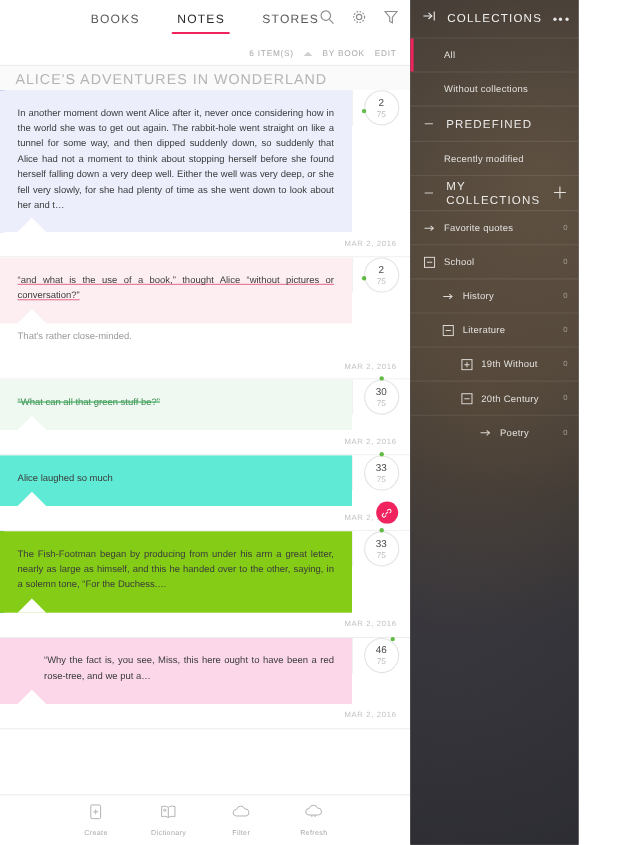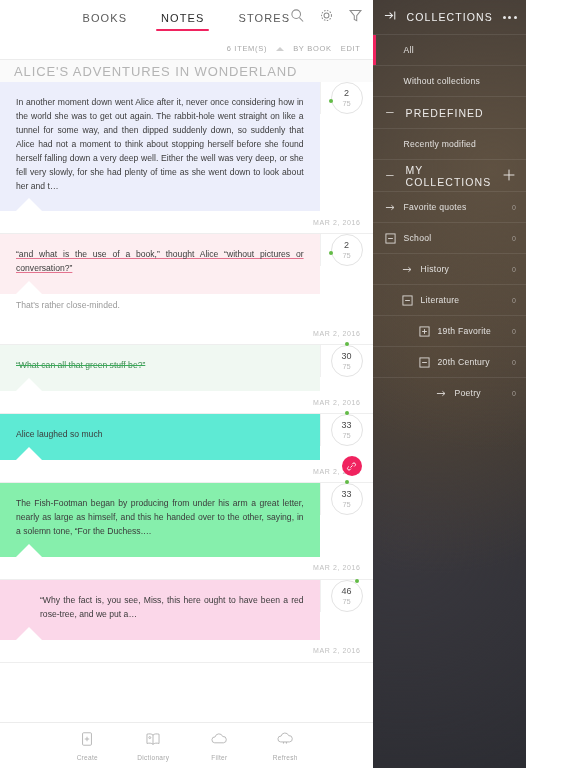--- a/index.html
+++ b/index.html
@@ -302,21 +302,21 @@
                   <path d="M7.6 4.2 L8.9 2.9 a2 2 0 0 1 2.8 2.8 L10.4 7"></path>
                   <path d="M6.4 9.8 L5.1 11.1 a2 2 0 0 1-2.8-2.8 L3.6 7"></path>
                 </svg>
               </div>
             </div>
           </div>
           <div class="note">
             <div class="note-top">
               <div class="hl-wrap">
                 <div class="accent" style="background: rgb(22, 163, 74);"></div>
-                <div class="hl" style="background: #86efac;"><span>The Fish-Footman began by producing from under his arm a great letter, nearly as large as himself, and this he handed over to the other, saying, in a solemn tone, “For the Duchess.…</span><div class="notch"></div></div>
+                <div class="hl" style="background: #84cc16;"><span>The Fish-Footman began by producing from under his arm a great letter, nearly as large as himself, and this he handed over to the other, saying, in a solemn tone, “For the Duchess.…</span><div class="notch"></div></div>
               </div>
               <div class="badgecol">
                 <div class="badge">
                   <div class="ring"></div>
                   <div class="num">33</div>
                   <div class="den">75</div>
                   <div class="dot pos-top"></div>
                 </div>
               </div>
             </div>
@@ -472,21 +472,21 @@
             <span class="cnt">0</span>
           </div>
           <div class="sb-row indent3">
             <span class="ic">
               <svg width="11" height="11" viewBox="0 0 12 12" fill="none" stroke="#ddd9d5" stroke-width="1">
                 <rect x="1" y="1" width="10" height="10"></rect>
                 <line x1="3.4" y1="6" x2="8.6" y2="6"></line>
                 <line x1="6" y1="3.4" x2="6" y2="8.6"></line>
               </svg>
             </span>
-            <span class="lbl">19th Favorite</span>
+            <span class="lbl">19th Without</span>
             <span class="cnt">0</span>
           </div>
           <div class="sb-row indent3">
             <span class="ic">
               <svg width="11" height="11" viewBox="0 0 12 12" fill="none" stroke="#ddd9d5" stroke-width="1">
                 <rect x="1" y="1" width="10" height="10"></rect>
                 <line x1="3.4" y1="6" x2="8.6" y2="6"></line>
               </svg>
             </span>
             <span class="lbl">20th Century</span>

